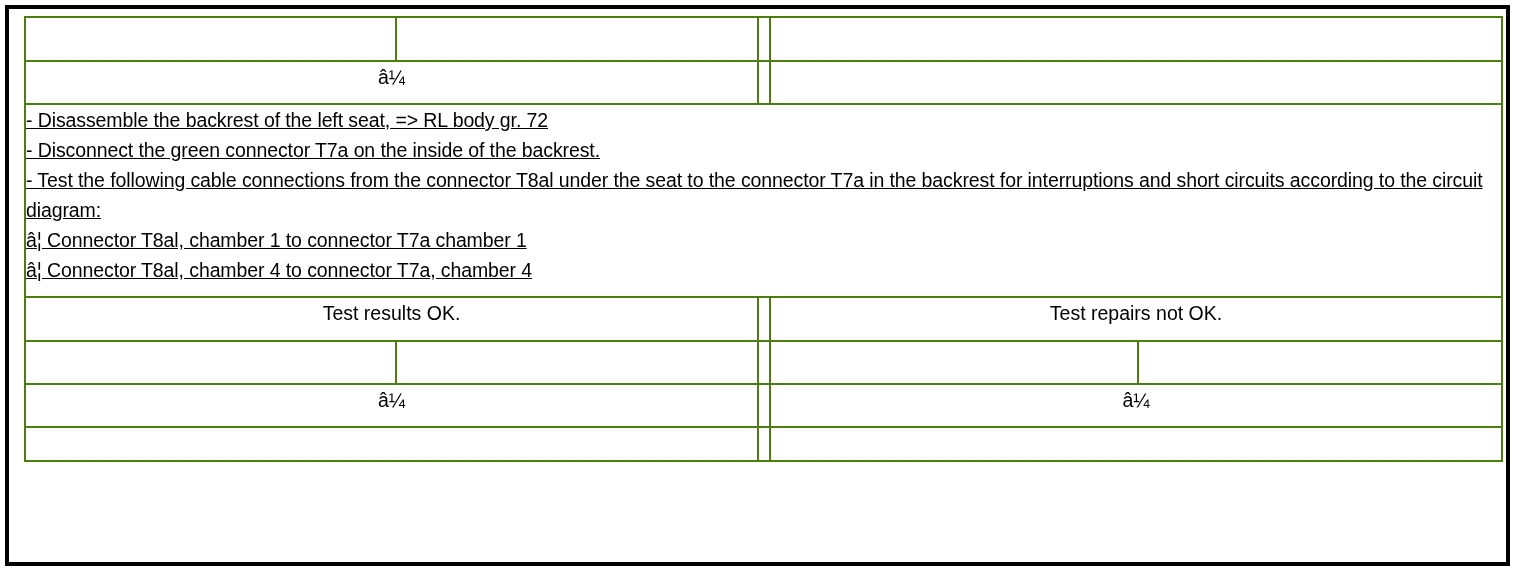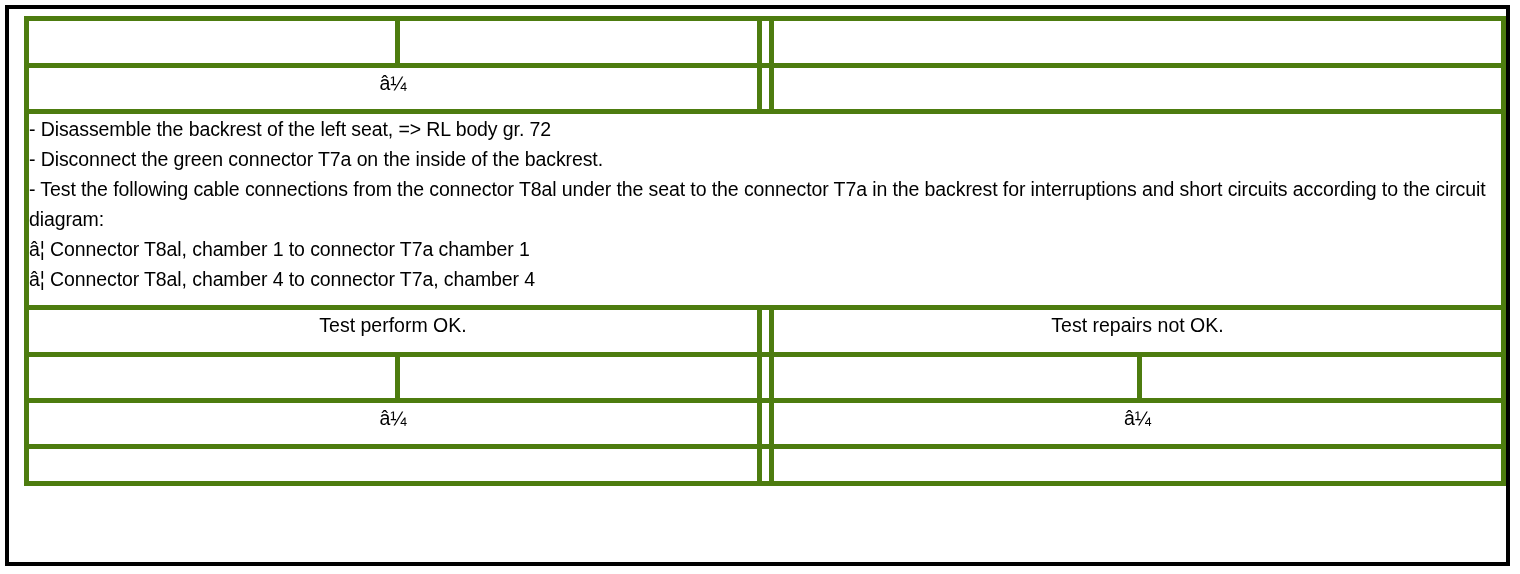--- a/index.html
+++ b/index.html
@@ -37,21 +37,21 @@
   table.flow {
     position: absolute;
     left: 15px;
     top: 7px;
     width: 1477px;
     border-collapse: collapse;
     table-layout: fixed;
     background: #ffffff;
   }
   table.flow td {
-    border: 5px solid #4d7c0f;
+    border: 2px solid #4d7c0f;
     padding: 0;
     vertical-align: top;
     background: #ffffff;
   }
 
   
   .txt {
     font-size: 19.5px;
     line-height: 30px;
     letter-spacing: -0.1px;
@@ -81,21 +81,21 @@
     border-bottom: none;
     border-left: 1px solid #000000;
     border-right: 1px solid #000000;
     background: #ffffff;
   }
 
   .h-blank-sm { height: 42px; }
   .h-blank-md { height: 41px; }
   .h-arrow    { height: 41px; }
   .h-title    { height: 40px; }
-  .h-body     { height: 191px; }
+  .h-body     { height: 191px; text-decoration: underline; }
   .h-res      { height: 42px; }
   .h-act      { height: 80px; }
   .h-foot     { height: 32px; }
 </style>
 </head>
 <body>
 
 <div id="page">
   <div id="doc-frame">
 
@@ -125,21 +125,21 @@
 
         <tr>
           <td class="txt h-body" colspan="5">- Disassemble the backrest of the left seat, =&gt; RL body gr. 72
 - Disconnect the green connector T7a on the inside of the backrest.
 - Test the following cable connections from the connector T8al under the seat to the connector T7a in the backrest for interruptions and short circuits according to the circuit diagram:
 â¦ Connector T8al, chamber 1 to connector T7a chamber 1
 â¦ Connector T8al, chamber 4 to connector T7a, chamber 4</td>
         </tr>
 
         <tr>
-          <td class="ctr h-res" colspan="2">Test perform OK.</td>
+          <td class="ctr h-res" colspan="2">Test results OK.</td>
           <td class="gap"></td>
           <td class="ctr h-res" colspan="2">Test repairs not OK.</td>
         </tr>
 
         <tr>
           <td class="blank h-blank-md"></td>
           <td class="blank h-blank-md"></td>
           <td class="gap"></td>
           <td class="blank h-blank-md"></td>
           <td class="blank h-blank-md"></td>

